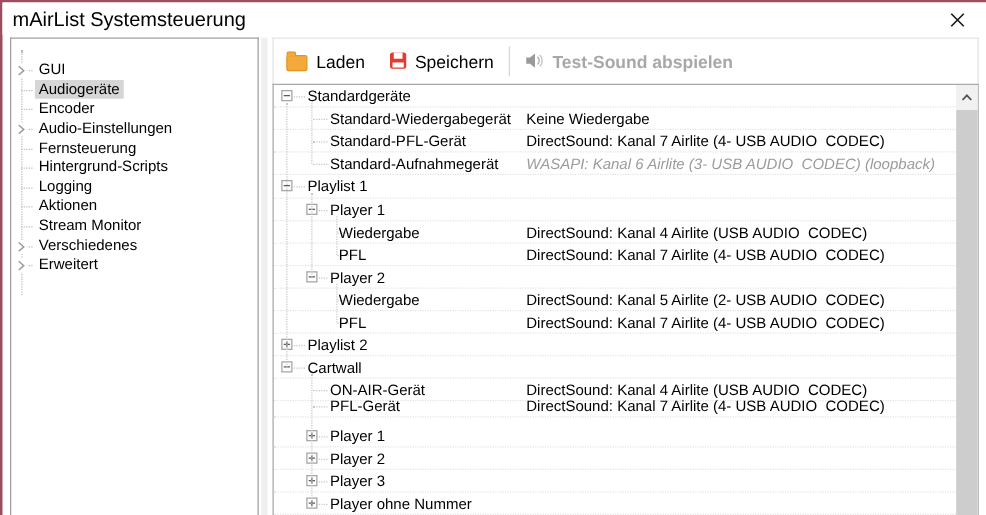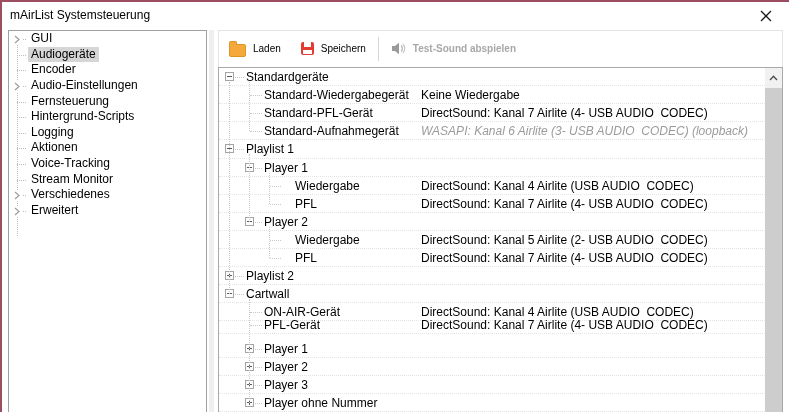--- a/index.html
+++ b/index.html
@@ -5,40 +5,40 @@
   html,body{margin:0;padding:0;}
   body{
     width:789px;height:412px;position:relative;overflow:hidden;
     background:#ffffff;color:#000;
     font-family:"Liberation Sans","DejaVu Sans",sans-serif;font-size:12px;
   }
   
   .win-border-top{position:absolute;left:0;top:0;right:0;height:2px;background:var(--accent-border,#9b4e60);}
   .win-border-left{position:absolute;left:0;top:0;bottom:0;width:2px;background:var(--accent-border,#9b4e60);}
   .titlebar{position:absolute;left:2px;top:2px;right:0;height:26px;background:#fff;}
-  .title-text{position:absolute;left:8px;top:6px;font-size:12px;white-space:nowrap;}
+  .title-text{position:absolute;left:8px;top:6px;font-size:16px;white-space:nowrap;}
   .close-btn{position:absolute;right:9px;top:3px;width:28px;height:22px;display:flex;align-items:center;justify-content:center;background:transparent;border:none;cursor:default;}
 
   
   .sidebar{position:absolute;left:8px;top:30px;width:199px;bottom:0;background:#fff;border:1px solid #a0a0a0;border-bottom:none;box-sizing:border-box;}
   .sb-vline{position:absolute;left:8px;top:9px;height:196px;border-left:1px dotted #bdbdbd;}
-  .sb-items{position:absolute;left:0;top:0;right:0;}
+  .sb-items{position:absolute;left:0;top:17px;right:0;}
   .sb-item{position:relative;height:15.65px;line-height:15.65px;}
   .sb-stub{position:absolute;left:8px;top:8px;width:9px;border-top:1px dotted #bdbdbd;}
   .sb-chevron{position:absolute;left:2px;top:3px;width:11px;height:11px;background:#fff;display:flex;align-items:center;justify-content:center;}
   .sb-label{position:absolute;left:19px;top:0;padding:0 3px;white-space:nowrap;}
   .sb-label.selected{background:var(--selection-bg,#d6d6d6);}
 
   
   .splitter{position:absolute;left:209px;top:30px;width:5px;bottom:0;background:#efefef;}
 
   
   .main{position:absolute;left:218px;top:30px;width:565px;bottom:0;border:1px solid #e4e4e4;border-bottom:none;box-sizing:border-box;}
   .toolbar{position:absolute;left:0;top:0;right:0;height:35px;display:flex;align-items:center;padding-left:3px;}
-  .tb-btn{display:flex;align-items:center;gap:7px;padding:4px 7px;font-size:10px;background:transparent;border:none;color:#000;font-family:inherit;}
+  .tb-btn{display:flex;align-items:center;gap:7px;padding:4px 7px;font-size:14px;background:transparent;border:none;color:#000;font-family:inherit;}
   .tb-btn.disabled{color:var(--disabled-text,#a8a8a8);font-weight:bold;}
   .tb-sep{width:1px;height:24px;background:#d6d6d6;margin:0 5px;}
   .icon-folder{width:15px;height:11px;background:var(--folder-icon,#f6a93b);border:1px solid #dd9526;border-radius:2px;position:relative;margin-top:3px;}
   .icon-folder::before{content:"";position:absolute;left:-1px;top:-4px;width:6px;height:3px;background:var(--folder-icon,#f6a93b);border:1px solid #dd9526;border-bottom:none;border-radius:2px 2px 0 0;}
   .icon-floppy{width:13px;height:13px;background:var(--floppy-icon,#e23b30);border-radius:2px;position:relative;}
   .icon-floppy::before{content:"";position:absolute;left:3px;top:0;width:7px;height:5px;background:#fff;}
   .icon-floppy::after{content:"";position:absolute;left:2px;bottom:1px;width:9px;height:4px;background:#fff;}
 
   
   .treepanel{position:absolute;left:-1px;right:-1px;top:36px;bottom:0;border:1px solid #a9a9a9;border-bottom:none;background:#fff;box-sizing:border-box;}
@@ -49,21 +49,21 @@
   .l1 .stub{left:31px;width:12px;}
   .l2 .stub{left:51px;width:11px;}
   .box{position:absolute;top:4px;width:9px;height:9px;border:1px solid #a5a5a5;background:#fcfcfc;box-sizing:border-box;}
   .l0 .box{left:6px;}
   .l1 .box{left:26px;}
   .box::before{content:"";position:absolute;left:1px;right:1px;top:3px;border-top:1px solid #5a5a5a;}
   .box.plus::after{content:"";position:absolute;top:1px;bottom:1px;left:3px;border-left:1px solid #5a5a5a;}
   .lbl{position:absolute;top:0;line-height:18px;white-space:pre;}
   .l0 .lbl{left:27px;text-align:right;}
   .l1 .lbl{left:45px;}
-  .l2 .lbl{left:76px;}
+  .l2 .lbl{left:52px;}
   .val{position:absolute;left:202px;top:0;line-height:18px;white-space:pre;}
   .val.muted{color:#9b9b9b;font-style:italic;}
   .spine{position:absolute;width:1px;border-left:1px dotted #c8c8c8;}
 
   
   .scrollbar{position:absolute;right:0;top:0;bottom:0;width:17px;background:#f1f1f1;}
   .scroll-up{position:absolute;left:0;top:0;width:17px;height:20px;display:flex;align-items:center;justify-content:center;background:#f1f1f1;border:none;}
   .scroll-thumb{position:absolute;left:0;top:20px;bottom:0;width:17px;background:#cdcdcd;}
 </style>
 </head>
@@ -120,24 +120,20 @@
         <span class="sb-stub"></span>
         <span class="sb-label">Hintergrund-Scripts</span>
       </div>
       <div class="sb-item">
         <span class="sb-stub"></span>
         <span class="sb-label">Logging</span>
       </div>
       <div class="sb-item">
         <span class="sb-stub"></span>
         <span class="sb-label">Aktionen</span>
-      </div>
-      <div class="sb-item">
-        <span class="sb-stub"></span>
-        <span class="sb-label">Voice-Tracking</span>
       </div>
       <div class="sb-item">
         <span class="sb-stub"></span>
         <span class="sb-label">Stream Monitor</span>
       </div>
       <div class="sb-item">
         <span class="sb-stub"></span>
         <span class="sb-chevron">
           <svg width="9" height="9" viewBox="0 0 9 9">
             <path d="M3 1 L7 4.5 L3 8" fill="none" stroke="#9c9c9c" stroke-width="1.2"></path>

